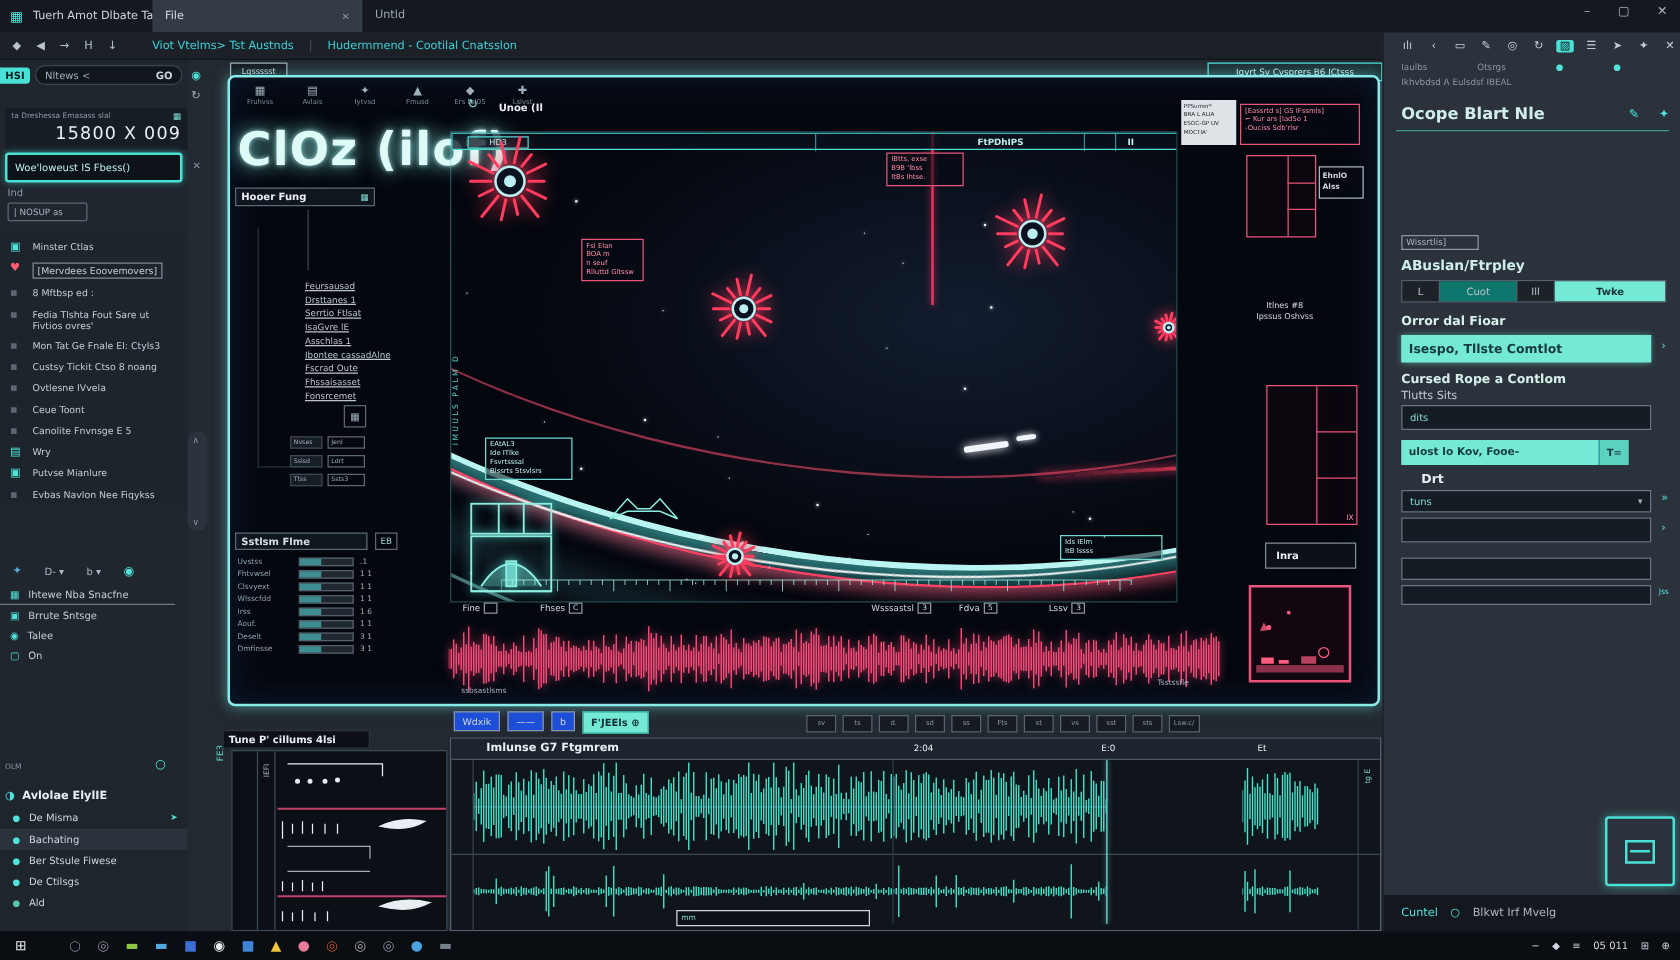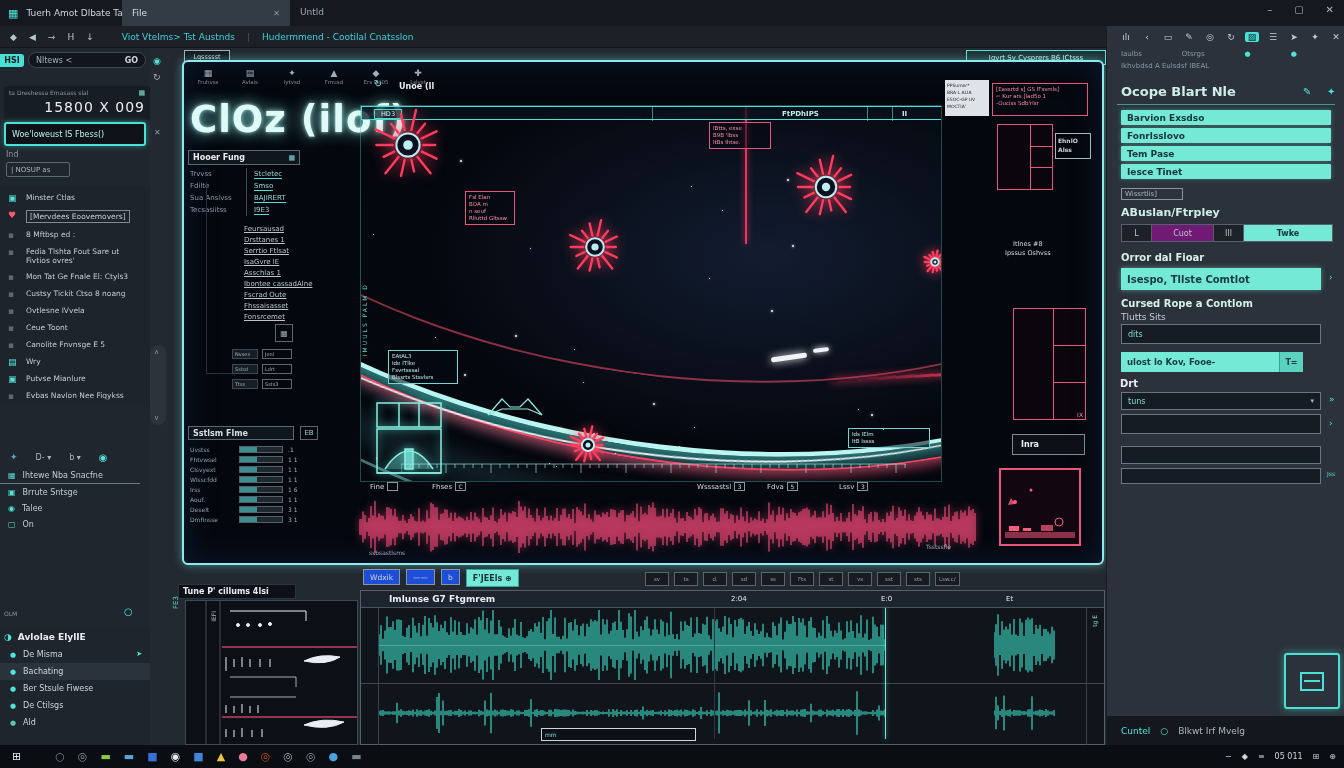--- a/index.html
+++ b/index.html
@@ -62,21 +62,21 @@
 .mini-row .a{width:26px;height:10px;background:#161d25;border:1px solid #3c4954;font-size:5px;color:#9fb0ba;padding:1px 2px}
 .mini-row .b{width:30px;height:10px;border:1px solid #5a6874;font-size:5px;color:#9fb0ba;padding:1px 2px}
 #set-hd{left:4px;top:364px;width:106px;height:14px;border:1px solid #5a6874;background:#10161d;font-size:8px;font-weight:bold;color:#d7dee5;display:flex;align-items:center;padding-left:4px}
 .set-row{display:flex;align-items:center;height:10px;gap:5px}
 .set-row .k{width:44px;font-size:6px;color:#8fa0ac}
 .set-row .bar{width:44px;height:7px;background:#20282f;border:1px solid #55606c;position:relative}
 .set-row .bar i{position:absolute;left:0;top:0;height:100%;width:40%;background:#3e8e91;display:block}
 .set-row .v{font-size:6px;color:#9fb0ba}
 #vp{left:176px;top:43px;width:582px;height:377px;border:1px solid rgba(90,200,200,.35);overflow:hidden;background:radial-gradient(ellipse at 70% 40%,rgba(55,85,135,.28),rgba(5,8,16,0) 60%)}
 #vp-header{position:absolute;left:0;top:0;width:582px;height:14px;border:1px solid #49e0d6;background:rgba(10,18,30,.75)}
-#vp-tag{position:absolute;left:12px;top:2px;width:28px;height:10px;border:1px solid #49e0d6;font-size:6.5px;color:#bfeee8;text-align:center;line-height:9px}
+#vp-tag{position:absolute;left:12px;top:2px;width:49px;height:10px;border:1px solid #49e0d6;font-size:6.5px;color:#bfeee8;text-align:center;line-height:9px}
 .vp-div{position:absolute;top:0;height:14px;border-left:1px solid rgba(73,224,214,.6)}
 .st{position:absolute;border:0 solid transparent;border-radius:50%}
 .note{position:absolute;border:1px solid;padding:2px 3px;background:rgba(5,10,18,.55)}
 .note div{font-size:5.5px;line-height:7px;white-space:nowrap}
 .pk-note{border-color:#e8547a}.pk-note div{color:#ff8aa5}
 .cy-note{border-color:#6fd8d0}.cy-note div{color:#bfeee8}
 .star{position:absolute;background:#eef4f8;border-radius:50%;box-shadow:0 0 3px #fff}
 .burst{position:absolute;filter:drop-shadow(0 0 6px rgba(255,60,94,.85));overflow:visible}
 .blab{display:flex;align-items:center;gap:3px;position:absolute}
 .blab .k{font-size:7px;color:#cfd8de}
@@ -98,21 +98,21 @@
 #rp{left:1106px;top:26px;width:238px;height:719px;background:#2b323b;border-left:1px solid #1a1e24}
 #rp-toolbar{position:absolute;left:0;top:2px;width:238px;height:18px;display:flex;gap:7px;align-items:center;padding-left:12px}
 #rp-toolbar span{font-size:9px;color:#c3ccd4;width:14px;text-align:center}
 #rp-toolbar span:nth-child(7){background:#49e0d6;color:#0d2022;border-radius:2px}
 .rp-input{position:absolute;height:20px;background:#161c23;border:1px solid #6a7684;display:flex;align-items:center;padding:0 6px}
 .rp-input input{background:transparent;border:none;color:#7fd8d0;font-size:8px;width:100%;font-family:inherit}
 #rp-scope .item{height:15px;background:#74e9d6;color:#143238;font-weight:bold;font-size:9px;display:flex;align-items:center;padding-left:6px;margin-bottom:3px;border-radius:1px;box-shadow:0 0 4px rgba(116,233,214,.4)}
 #rp-segs{display:flex;height:18px;border:1px solid #55606c}
 #rp-segs div{display:flex;align-items:center;justify-content:center;font-size:8px;color:#b9c3cc;border-right:1px solid #55606c}
 #rp-segs div:nth-child(1){width:30px;background:#1c2228}
-#rp-segs div:nth-child(2){width:62px;background:#701a75}
+#rp-segs div:nth-child(2){width:62px;background:#0f766e}
 #rp-segs div:nth-child(3){width:30px;background:#1c2228}
 #rp-segs div:nth-child(4){flex:1;background:#74e9d6;color:#143238;font-weight:bold;border-right:none}
 #rp-square{position:absolute;left:177px;top:627px;width:56px;height:56px;border:2px solid #49e0d6;border-radius:3px;box-shadow:0 0 8px rgba(73,224,214,.5);display:flex;align-items:center;justify-content:center}
 #rp-square .g{width:24px;height:19px;border:2.5px solid #49e0d6;position:relative}
 #rp-square .g i{position:absolute;left:2px;right:2px;top:50%;height:2.5px;margin-top:-1.5px;background:#49e0d6;display:block}
 #rp-footer{position:absolute;left:0;top:690px;width:238px;height:29px;background:#14181e;display:flex;align-items:center;gap:10px;padding-left:14px}
 
 #taskbar{left:0;top:745px;width:1344px;height:23px;background:#0a0d11;display:flex;align-items:center}
 #tb-apps{display:flex;gap:13px;margin-left:34px}
 #tb-apps span{font-size:11px;line-height:23px}
@@ -328,39 +328,20 @@
   <span class="abs t10" style="left:190px;top:16px;color:#8fd8d2">↻</span>
   <span class="abs t8 bold wh" style="left:215px;top:20px">Unoe (Il</span>
 
   <div id="cv-heading" class="abs">ClOz (ilof)</div>
 
   <div id="hooer" class="abs">
     <span class="t8 bold wh">Hooer Fung</span>
     <span class="t7" style="color:#7fd8d0">▦</span>
   </div>
 
-  <div class="abs" style="left:6px;top:106px">
-
-  <div class="kv-row">
-      <span class="k">Trvvss</span>
-      <span class="v">Stcletec</span>
-    </div>
-      <div class="kv-row">
-      <span class="k">Fdilte</span>
-      <span class="v">Smso</span>
-    </div>
-      <div class="kv-row">
-      <span class="k">Sua Anslvss</span>
-      <span class="v">BAJIRERT</span>
-    </div>
-      <div class="kv-row">
-      <span class="k">Tecsasiitss</span>
-      <span class="v">I9E3</span>
-    </div>
-    </div>
   <div class="abs" style="left:62px;top:106px;width:1px;height:48px;background:#3c4954"></div>
 
   <div id="cv-links" class="abs" style="left:60px;top:162px">
 
   <div>Feursausad</div>
       <div>Drsttanes 1</div>
       <div>Serrtio Ftlsat</div>
       <div>IsaGvre lE</div>
       <div>Asschlas 1</div>
       <div>Ibontee cassadAlne</div>
@@ -825,27 +806,20 @@
     <span class="t7 cy">●</span>
     <span class="t7 cy">●</span>
   </div>
   <div class="abs t7 dim" style="left:14px;top:36px">Ikhvbdsd A Eulsdsf IBEAL</div>
 
   <div class="abs t13 bold" style="left:14px;top:58px;color:#cfeee9">Ocope Blart Nle</div>
   <span class="abs t10 cy" style="left:196px;top:60px">✎</span>
   <span class="abs t10 cy" style="left:220px;top:60px">✦</span>
   <div class="abs" style="left:10px;top:78px;width:218px;height:1px;background:rgba(73,224,214,.6)"></div>
 
-  <div id="rp-scope" class="abs" style="left:14px;top:84px;width:210px">
-
-  <div class="item">Barvion Exsdso</div>
-      <div class="item">Fonrlsslovo</div>
-      <div class="item">Tem Pase</div>
-      <div class="item">Iesce Tinet</div>
-    </div>
 
   <div class="abs" style="left:14px;top:162px;width:62px;height:12px;border:1px solid #8a95a0;font-size:7px;color:#aab6c0;display:flex;align-items:center;padding-left:3px">Wissrtlis]</div>
   <div class="abs t11 bold" style="left:14px;top:180px;color:#cfeee9">ABuslan/Ftrpley</div>
 
   <div id="rp-segs" class="abs" style="left:14px;top:198px;width:212px">
 
   <div>L</div>
       <div>Cuot</div>
       <div>Ill</div>
       <div>Twke</div>
@@ -857,21 +831,21 @@
 
   <div class="abs t10 bold" style="left:14px;top:272px;color:#d7efe9">Cursed Rope a Contlom</div>
   <div class="abs t9" style="left:14px;top:286px;color:#c2cdd6">Tlutts Sits</div>
   <div class="rp-input" style="left:14px;top:298px;width:200px">
     <input readonly="" value="dits" style="">
   </div>
 
   <div class="abs" style="left:14px;top:326px;width:158px;height:20px;background:#74e9d6;display:flex;align-items:center;padding-left:6px;font-size:8.5px;font-weight:bold;color:#173a40">ulost lo Kov, Fooe-</div>
   <div class="abs" style="left:172px;top:326px;width:24px;height:20px;background:#5bd2c0;border-left:1px solid #2aa99a;display:flex;align-items:center;justify-content:center;font-size:8px;font-weight:bold;color:#173a40">T=</div>
 
-  <div class="abs t10 bold wh" style="left:13px;top:352px">Drt</div>
+  <div class="abs t10 bold wh" style="left:30px;top:352px">Drt</div>
   <div class="rp-input" style="left:14px;top:366px;width:200px;height:18px">
     <input readonly="" value="tuns" style="">
     <span class="t7" style="color:#aab6c0">▾</span>
   </div>
   <span class="abs t9 cy" style="left:222px;top:368px">»</span>
   <div class="rp-input" style="left:14px;top:388px;width:200px"></div>
   <span class="abs t9 cy" style="left:222px;top:392px">›</span>
   <div class="rp-input" style="left:14px;top:420px;width:200px;height:18px"></div>
   <div class="rp-input" style="left:14px;top:442px;width:200px;height:16px"></div>
   <span class="abs t6 cy" style="left:220px;top:444px">Jss</span>

